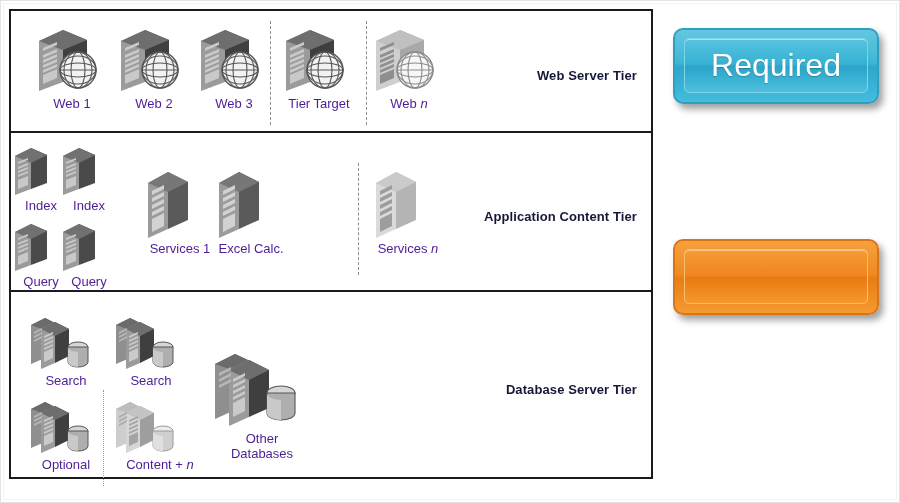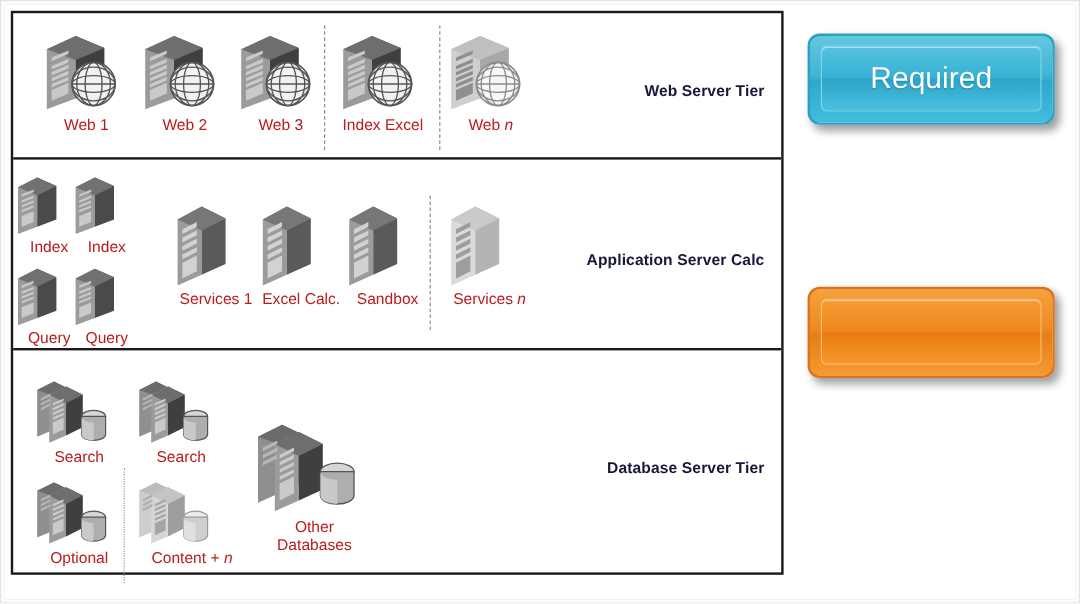--- a/index.html
+++ b/index.html
@@ -54,21 +54,21 @@
   }
 
   
   .node{
     position:absolute;
     text-align:center;
     width:86px;
   }
   .node .cap{
     font-size:13px;
-    color:#b91c1c;
+    color:#4c1d95;
     white-space:nowrap;
     line-height:1.12;
     margin-top:2px;
   }
   .node .cap i{font-style:italic;}
   .icon-wrap{
     display:block;
     margin:0 auto;
   }
 
@@ -90,21 +90,21 @@
     left:672px;
     width:216px;
   }
   .btn{
     position:relative;
     width:206px;height:76px;
     border-radius:10px;
     box-sizing:border-box;
     display:flex;align-items:center;justify-content:center;
     color:#ffffff;
-    font-size:25px;
+    font-size:32px;
     text-shadow:0 1px 1px rgba(0,0,0,.22);
     box-shadow:4px 5px 7px rgba(0,0,0,.38);
   }
   .btn .inner{
     position:absolute;
     left:9px;top:8px;right:9px;bottom:9px;
     border-radius:5px;
     box-sizing:border-box;
   }
   .btn .lbl{position:relative;z-index:3;padding-bottom:2px;}
@@ -237,21 +237,21 @@
               <polygon points="14,48 28,42 28,51 14,57"></polygon>
             </g>
             <circle cx="49" cy="43" r="18" fill="#f2f2f2" stroke="#555" stroke-width="1.4"></circle>
             <ellipse cx="49" cy="43" rx="7" ry="18" fill="none" stroke="#555" stroke-width="1.1"></ellipse>
             <ellipse cx="49" cy="43" rx="14" ry="18" fill="none" stroke="#555" stroke-width="1.1"></ellipse>
             <line x1="31" y1="43" x2="67" y2="43" stroke="#555" stroke-width="1.1"></line>
             <ellipse cx="49" cy="43" rx="18" ry="7" fill="none" stroke="#555" stroke-width="1.1"></ellipse>
             <ellipse cx="49" cy="43" rx="18" ry="14" fill="none" stroke="#555" stroke-width="1.1"></ellipse>
           </svg>
         </span>
-        <div class="cap"><span>Index Excel</span></div>
+        <div class="cap"><span>Tier Target</span></div>
       </div>
 
       <div class="node" style="left:355px;top:16px;">
         <span class="icon-wrap">
           <svg width="72" height="68" viewBox="0 0 72 68">
             <polygon points="10,14 34,3 34,55 10,64" fill="#cfcfcf"></polygon>
             <polygon points="34,3 58,13 58,49 34,55" fill="#a8a8a8"></polygon>
             <polygon points="10,14 34,3 58,13 34,23" fill="#c0c0c0"></polygon>
             <g fill="#8f8f8f">
               <polygon points="14,21 28,15 28,18 14,24"></polygon>
@@ -380,57 +380,40 @@
               <polygon points="12,30 24,24 24,28 12,34"></polygon>
               <polygon points="12,37 24,31 24,35 12,41"></polygon>
               <polygon points="12,44 24,38 24,42 12,48"></polygon>
               <polygon points="12,51 24,45 24,58 12,64"></polygon>
             </g>
           </svg>
         </span>
         <div class="cap"><span>Excel Calc.</span></div>
       </div>
 
-      <div class="node" style="left:272px;top:35px;width:80px;">
-        <span class="icon-wrap">
-          <svg width="56" height="72" viewBox="0 0 56 72">
-            <polygon points="8,15 28,4 28,61 8,70" fill="#9b9b9b"></polygon>
-            <polygon points="28,4 48,14 48,52 28,61" fill="#5a5a5a"></polygon>
-            <polygon points="8,15 28,4 48,14 28,24" fill="#777777"></polygon>
-            <g fill="#d2d2d2">
-              <polygon points="12,23 24,17 24,21 12,27"></polygon>
-              <polygon points="12,30 24,24 24,28 12,34"></polygon>
-              <polygon points="12,37 24,31 24,35 12,41"></polygon>
-              <polygon points="12,44 24,38 24,42 12,48"></polygon>
-              <polygon points="12,51 24,45 24,58 12,64"></polygon>
-            </g>
-          </svg>
-        </span>
-        <div class="cap"><span>Sandbox</span></div>
-      </div>
 
       <div class="node" style="left:357px;top:35px;width:80px;">
         <span class="icon-wrap">
           <svg width="56" height="72" viewBox="0 0 56 72">
             <polygon points="8,15 28,4 28,61 8,70" fill="#dadada"></polygon>
             <polygon points="28,4 48,14 48,52 28,61" fill="#b4b4b4"></polygon>
             <polygon points="8,15 28,4 48,14 28,24" fill="#cacaca"></polygon>
             <g fill="#9d9d9d">
               <polygon points="12,23 24,17 24,21 12,27"></polygon>
               <polygon points="12,30 24,24 24,28 12,34"></polygon>
               <polygon points="12,37 24,31 24,35 12,41"></polygon>
               <polygon points="12,44 24,38 24,42 12,48"></polygon>
               <polygon points="12,51 24,45 24,58 12,64"></polygon>
             </g>
           </svg>
         </span>
         <div class="cap"><span>Services </span><i>n</i></div>
       </div>
 
-      <div class="tier-label" style="top:76px;">Application Server Calc</div>
+      <div class="tier-label" style="top:76px;">Application Content Tier</div>
     </div>
 
     <div class="tier tier-3">
 
       <div class="vdot" style="left:92px;top:92px;height:96px;"></div>
 
       <div class="node" style="left:14px;top:16px;width:82px;">
         <span class="icon-wrap">
           <svg width="66" height="58" viewBox="0 0 66 58">
 

